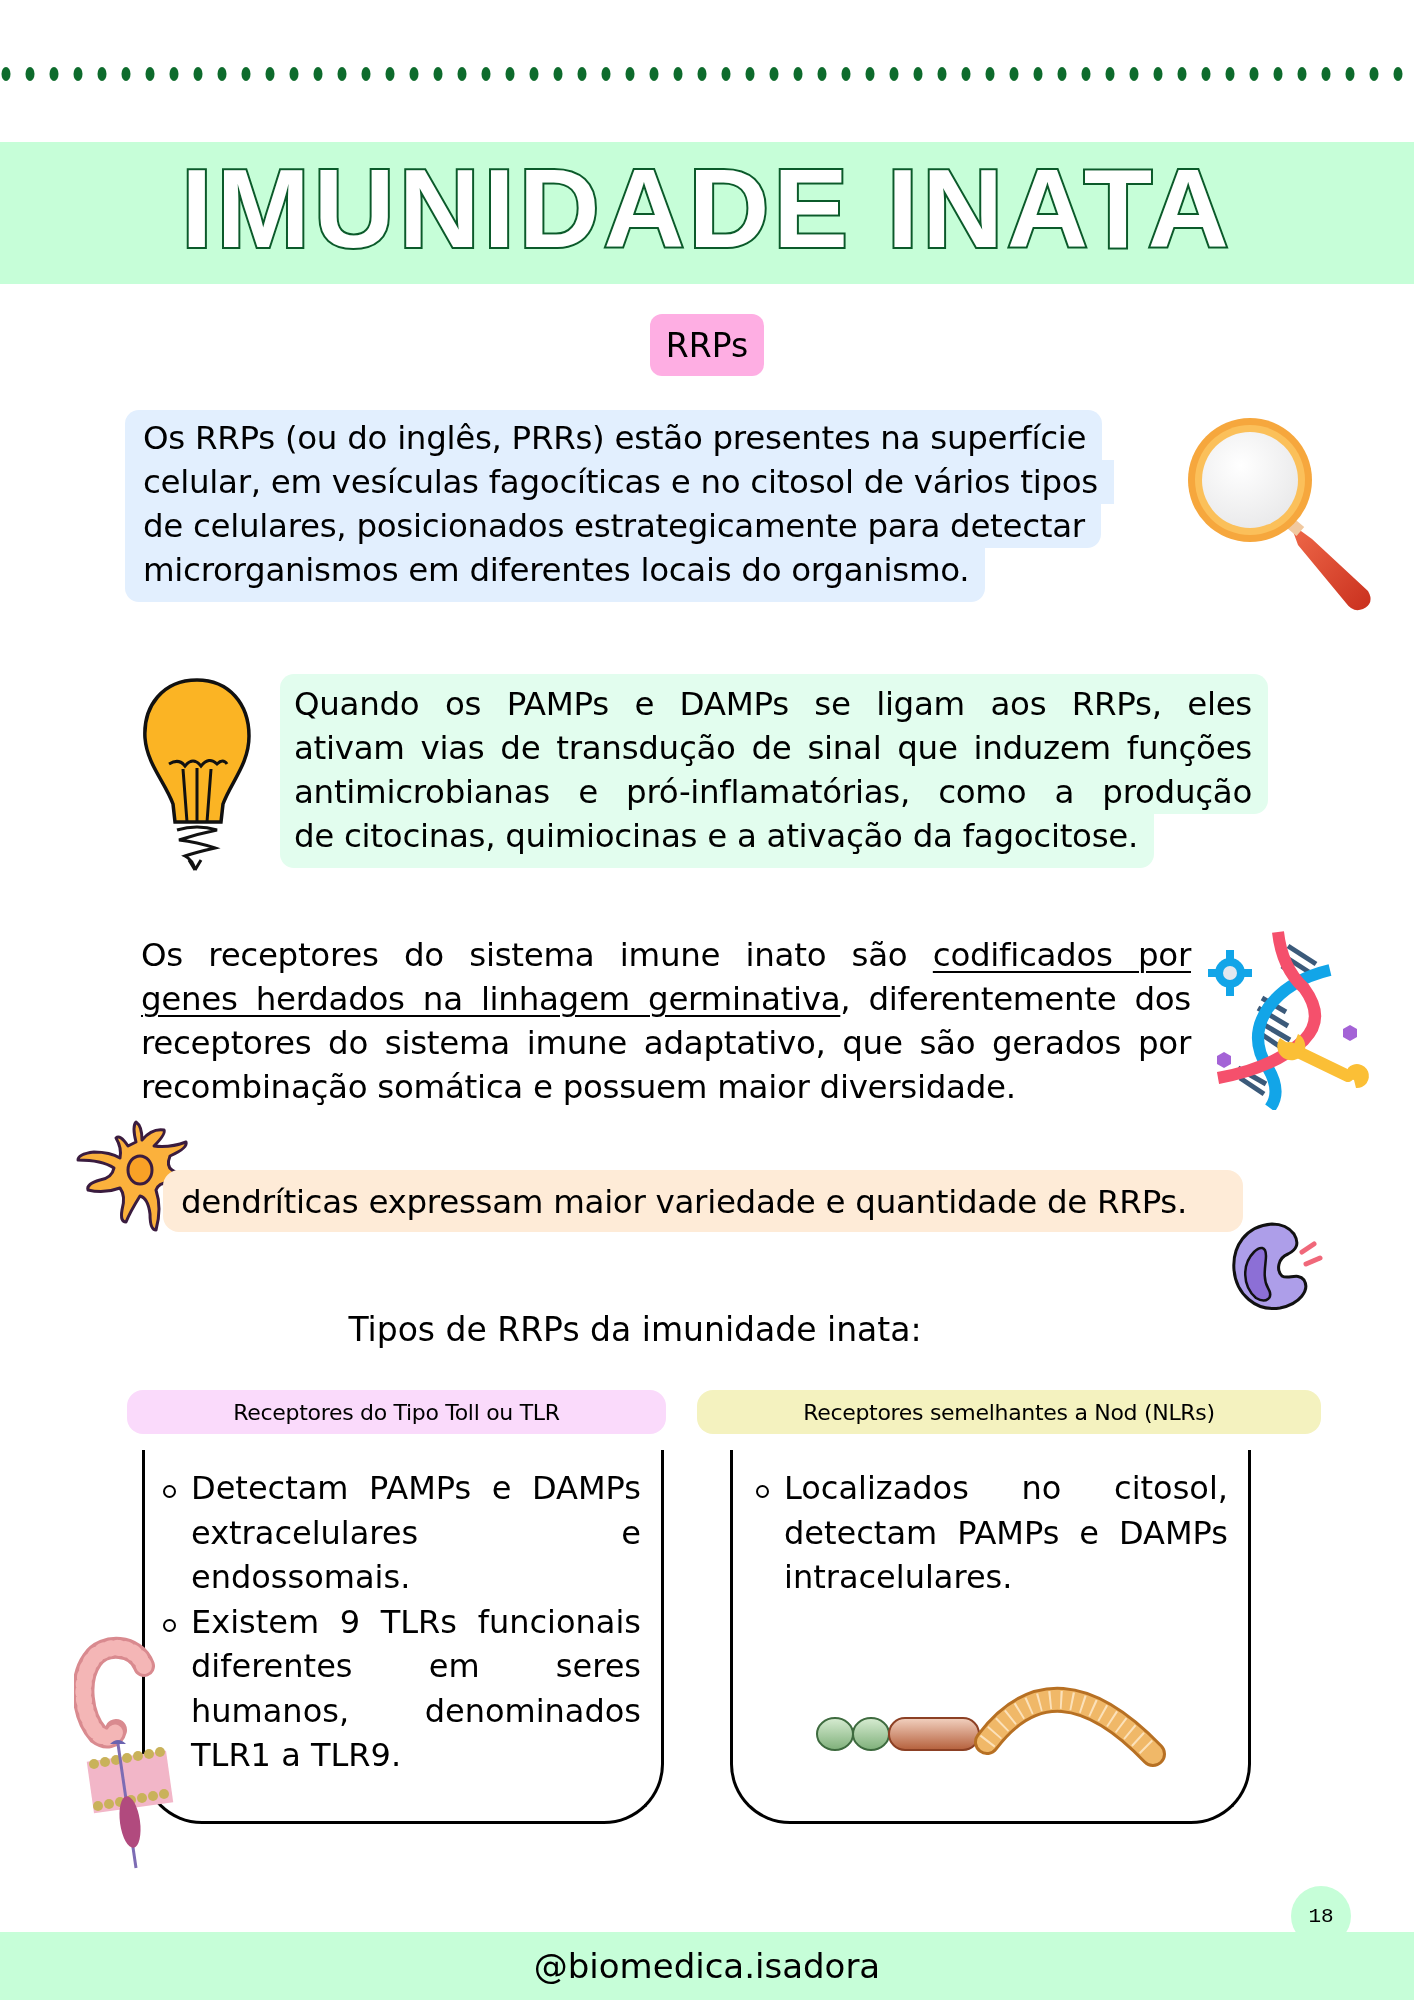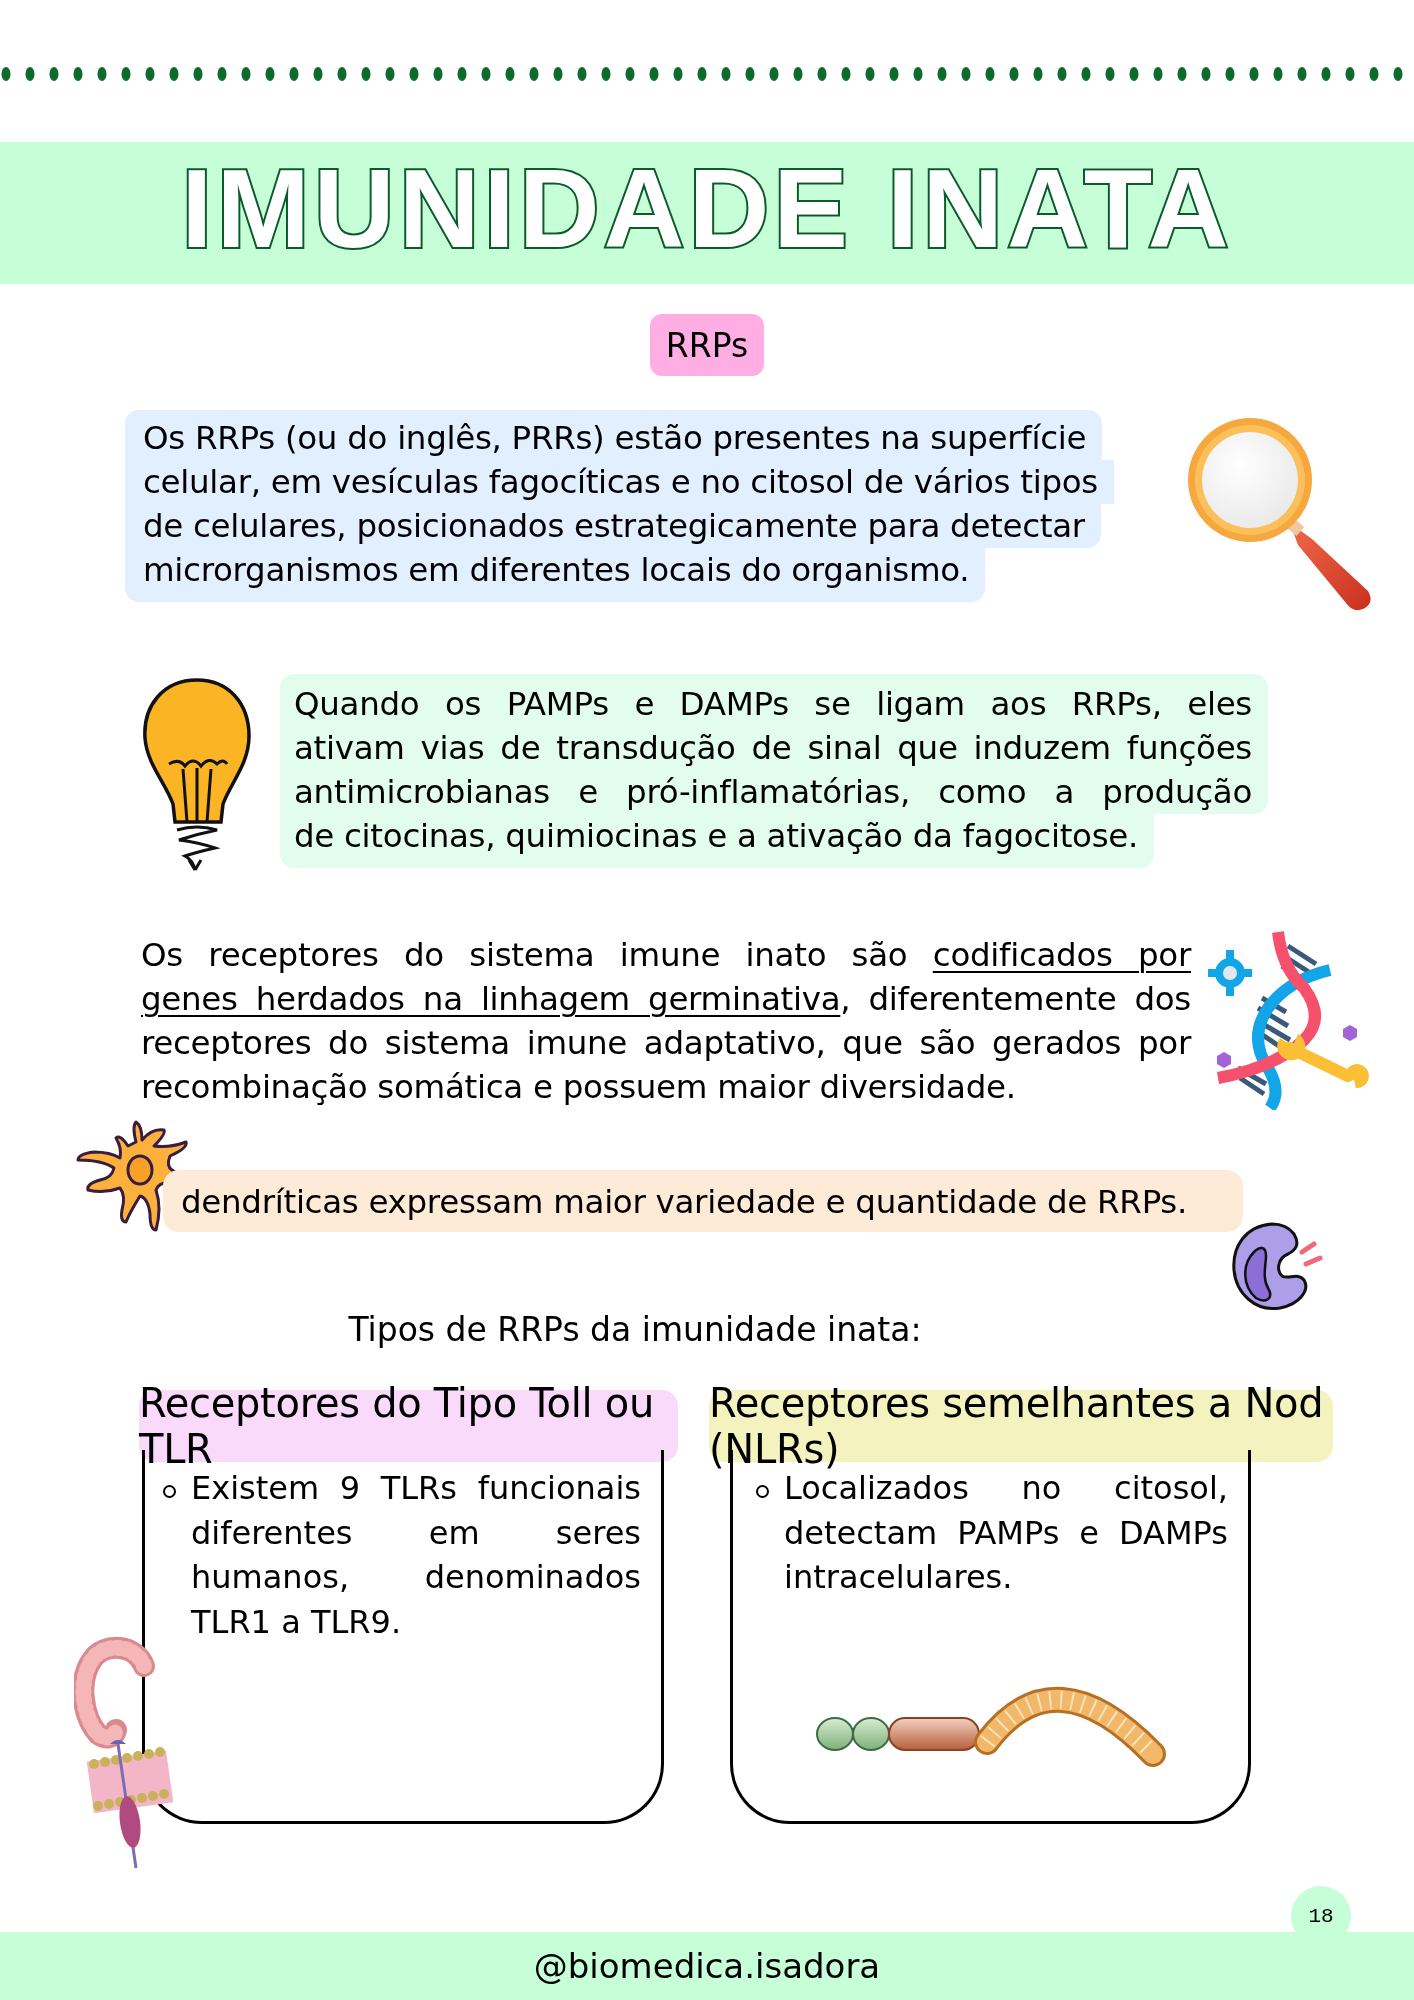--- a/index.html
+++ b/index.html
@@ -30,21 +30,21 @@
 
   .b3 { left: 141px; top: 933px; width: 1050px; }
   .b3 .ln { display: block; text-align: justify; text-align-last: justify; }
   .b3 .ln:last-child { text-align-last: left; }
   .b3 u { text-decoration: underline; text-decoration-thickness: 2px; text-underline-offset: 5px; }
 
   .b4 { left: 163px; top: 1170px; width: 1080px; background: #feebd7; border-radius: 16px; padding: 10px 16px 8px 18px; font-size: 32.5px; line-height: 44px; }
 
   .subtitle { position: absolute; left: 0; top: 1310px; width: 1270px; text-align: center; font-size: 33px; }
 
-  .col-head { position: absolute; height: 72px; border-radius: 16px; font-size: 40px; display: flex; align-items: center; justify-content: center; letter-spacing: -0.3px; margin-left: 12px; }
+  .col-head { position: absolute; height: 44px; border-radius: 16px; font-size: 22px; display: flex; align-items: center; justify-content: center; letter-spacing: -0.3px; }
   .col-head.tlr { left: 127px; top: 1390px; width: 539px; background: #fadafb; }
   .col-head.nlr { left: 697px; top: 1390px; width: 624px; background: #f4f2bf; }
 
   .col-box { position: absolute; border: 3px solid #000; border-top: none; border-radius: 0 0 60px 60px / 0 0 60px 60px; }
   .col-box.tlr { left: 142px; top: 1450px; width: 522px; height: 374px; }
   .col-box.nlr { left: 730px; top: 1450px; width: 521px; height: 374px; }
 
   .bullets { position: absolute; list-style: none; font-size: 32px; line-height: 44.5px; }
   .bullets li { position: relative; padding-left: 36px; text-align: justify; }
   .bullets li::before { content: ""; position: absolute; left: 8px; top: 19px; width: 9px; height: 9px; border: 2px solid #000; border-radius: 50%; }
@@ -225,20 +225,21 @@
 
 <div class="subtitle">Tipos de RRPs da imunidade inata:</div>
 
 <div class="col-head tlr">Receptores do Tipo Toll ou TLR</div>
 <div class="col-head nlr">Receptores semelhantes a Nod (NLRs)</div>
 
 <div class="col-box tlr"></div>
 <div class="col-box nlr"></div>
 
 <ul class="bullets tlr">
+  <li>Detectam PAMPs e DAMPs extracelulares e endossomais.</li>
   <li>Existem 9 TLRs funcionais diferentes em seres humanos, denominados TLR1 a TLR9.</li>
 </ul>
 <ul class="bullets nlr">
   <li>Localizados no citosol, detectam PAMPs e DAMPs intracelulares.</li>
 </ul>
 
 <svg class="icon" style="left:74px;top:1636px" width="100" height="240" viewBox="0 0 100 240">
   <path d="M70 30 C62 8 30 6 18 24 C4 44 8 80 24 98 C32 104 40 102 42 94" fill="none" stroke="#d98a8f" stroke-width="22" stroke-linecap="round"></path>
   <path d="M70 30 C62 8 30 6 18 24 C4 44 8 80 24 98 C32 104 40 102 42 94" fill="none" stroke="#f4b6b6" stroke-width="16" stroke-linecap="round" stroke-dasharray="2 6"></path>
   <path d="M36 108 Q44 100 52 108 Z" fill="#6a63b0"></path>

